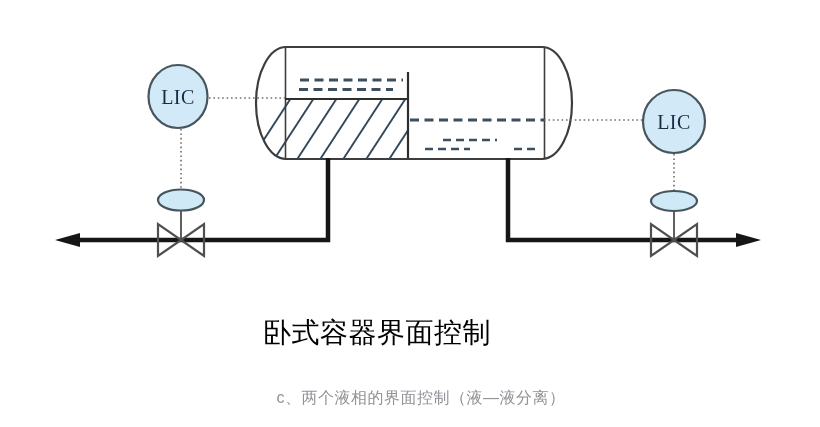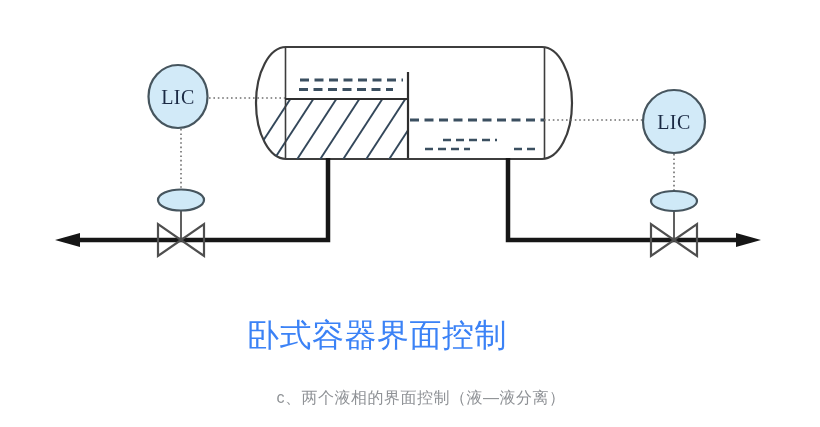--- a/index.html
+++ b/index.html
@@ -23,21 +23,21 @@
   .valve{stroke:#4f4f4f;stroke-width:2.2;fill:none;stroke-linejoin:miter;}
   .stem{stroke:#4f4f4f;stroke-width:1.8;fill:none;}
   .instr{stroke:#46555e;stroke-width:2.2;}
   .instr-text{
     font-family:"Liberation Serif","DejaVu Serif",serif;
     font-size:20px;fill:#1b2a44;letter-spacing:0.5px;
   }
   .diagram-title{
     position:absolute;top:314px;left:377px;transform:translateX(-50%);
     font-family:"Liberation Serif","DejaVu Serif",serif;
-    font-size:32px;color:#3b82f6;letter-spacing:0.5px;white-space:nowrap;text-align:center;
+    font-size:28px;color:#000000;letter-spacing:0.5px;white-space:nowrap;text-align:center;
   }
   .figure-caption{
     position:absolute;top:388px;left:421px;transform:translateX(-50%);
     font-family:"Liberation Sans",sans-serif;
     font-size:16px;color:#8f9296;letter-spacing:0.5px;white-space:nowrap;
   }
 </style>
 </head>
 <body>
 

